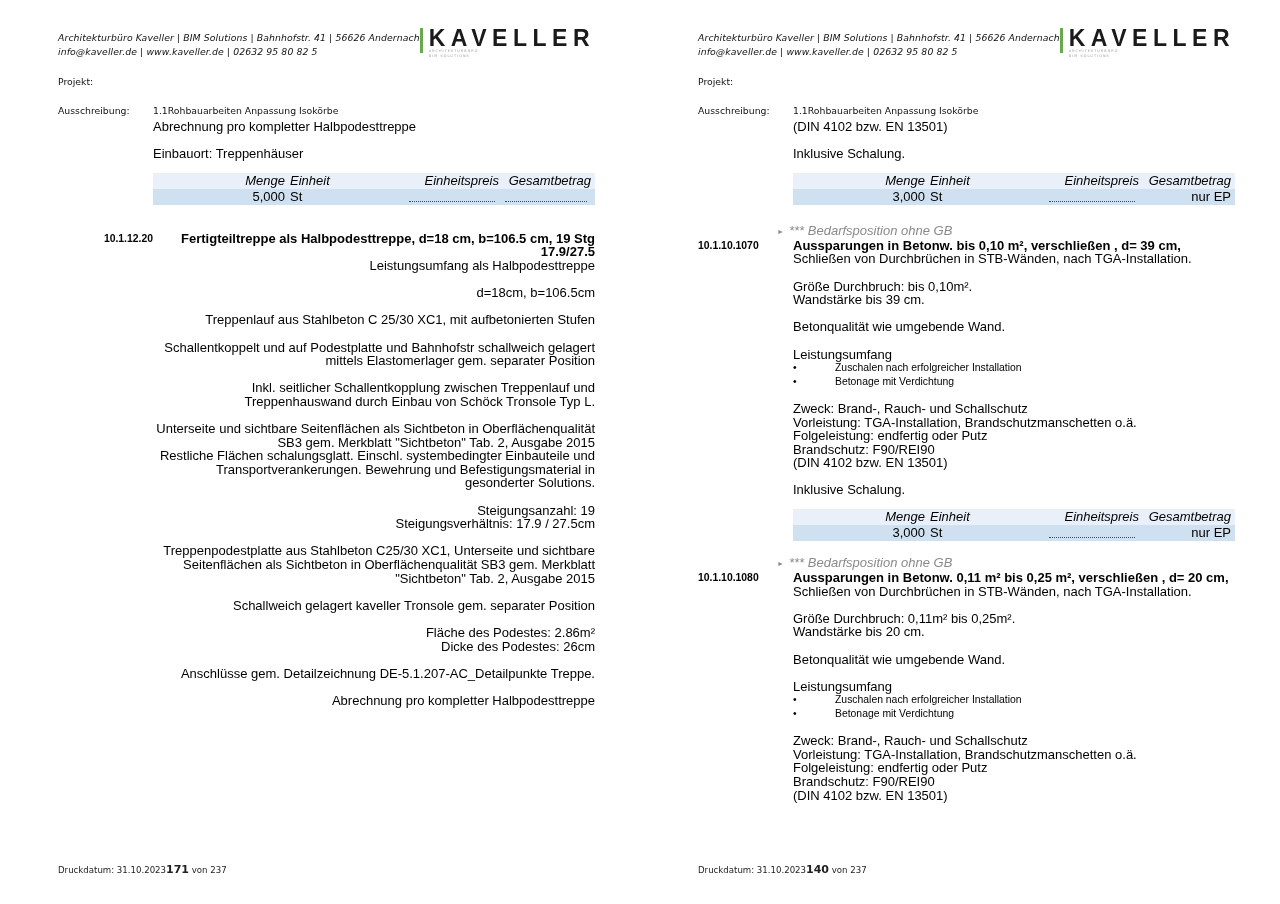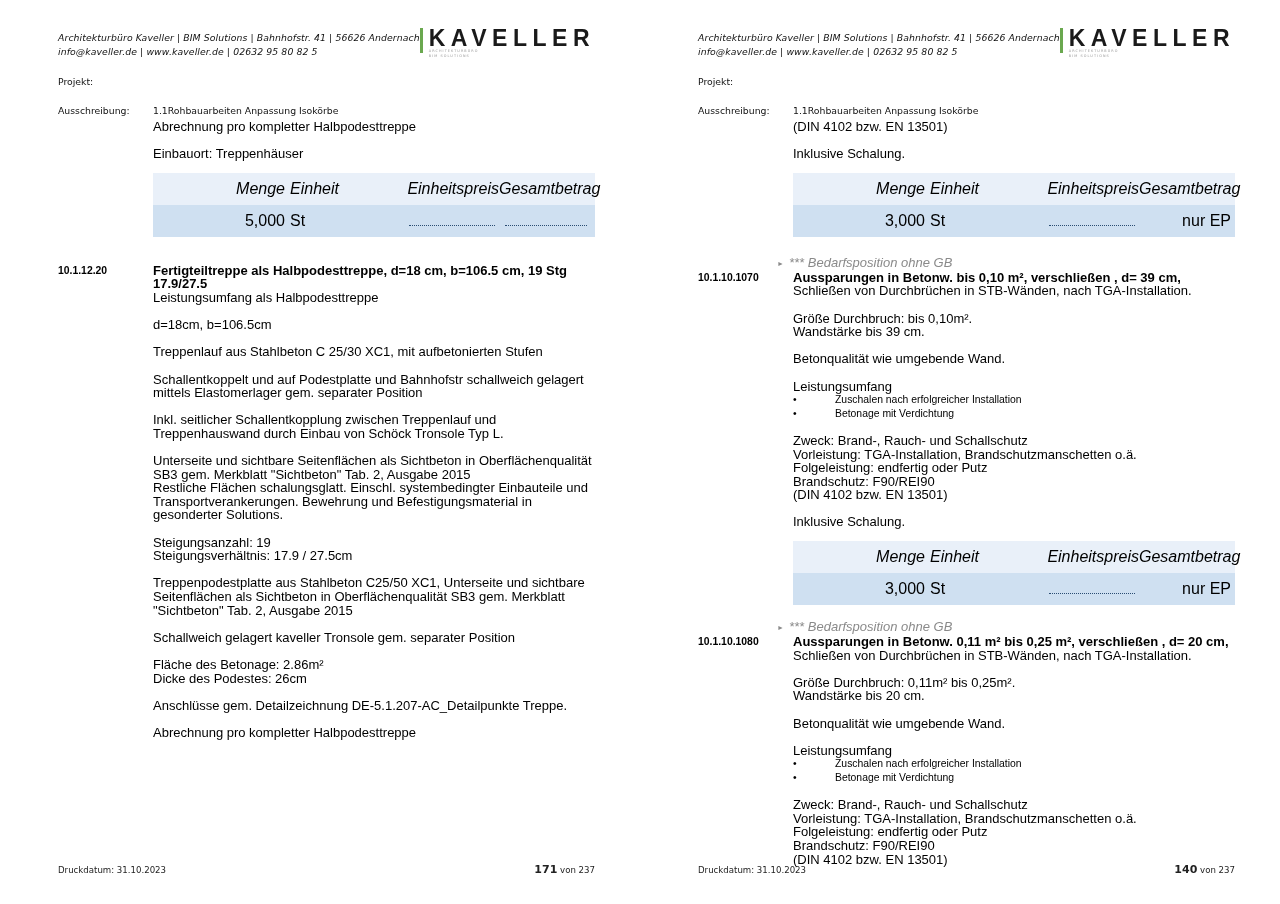--- a/index.html
+++ b/index.html
@@ -133,23 +133,23 @@
 
   
   .tbl {
     margin-top:12px;
     width:100%;
     border-collapse:collapse;
     table-layout:fixed;
   }
   .tbl th, .tbl td {
     padding:0;
-    font-size:16px;
+    font-size:13px;
     line-height:16px;
-    height:32px;
+    height:16px;
     vertical-align:middle;
   }
   .tbl thead tr { background:#e9f0f9; }
   .tbl tbody tr { background:#cfe0f1; }
   .tbl th {
     font-style:italic;
     font-weight:normal;
     text-align:right;
     color:#000;
   }
@@ -167,21 +167,21 @@
     height:12px;
     margin:0 4px 2px 6px;
   }
 
   
   .ftr {
     position:absolute;
     left:58px; right:45px;
     bottom:28px;
     display:flex;
-    justify-content:space-between;
+    justify-content:flex-start;
     align-items:baseline;
     font-family:"DejaVu Sans", sans-serif;
     font-size:8.6px;
     color:#222;
   }
   .ftr .pg b { font-weight:bold; font-size:11px; }
   .ftr .pg .von { font-size:8.6px; }
 </style>
 </head>
 <body>
@@ -243,42 +243,42 @@
                   </td>
                 <td class="c-gb">
                     <span class="dots"></span>
                   </td>
               </tr>
             </tbody>
           </table>
         </div>
       </div>
 
-      <div class="blk" style="margin-top:27px;">
+      <div class="blk" style="margin-top:27px;text-align:right;">
         <div class="col-num">10.1.12.20</div>
         <div class="col-txt">
           <p class="p bold">Fertigteiltreppe als Halbpodesttreppe, d=18 cm, b=106.5 cm, 19 Stg 17.9/27.5</p>
           <p class="p">Leistungsumfang als Halbpodesttreppe</p>
 
           <p class="p gap">d=18cm, b=106.5cm</p>
           <p class="p gap">Treppenlauf aus Stahlbeton C 25/30 XC1, mit aufbetonierten Stufen</p>
           <p class="p gap">Schallentkoppelt und auf Podestplatte und Bahnhofstr schallweich gelagert mittels Elastomerlager gem. separater Position</p>
           <p class="p gap">Inkl. seitlicher Schallentkopplung zwischen Treppenlauf und Treppenhauswand durch Einbau von Schöck Tronsole Typ L.</p>
 
           <p class="p gap">Unterseite und sichtbare Seitenflächen als Sichtbeton in Oberflächenqualität SB3 gem. Merkblatt "Sichtbeton" Tab. 2, Ausgabe 2015</p>
           <p class="p">Restliche Flächen schalungsglatt. Einschl. systembedingter Einbauteile und Transportverankerungen. Bewehrung und Befestigungsmaterial in gesonderter Solutions.</p>
 
           <p class="p gap">Steigungsanzahl: 19</p>
           <p class="p">Steigungsverhältnis: 17.9 / 27.5cm</p>
 
-          <p class="p gap">Treppenpodestplatte aus Stahlbeton C25/50 XC1, Unterseite und sichtbare Seitenflächen als Sichtbeton in Oberflächenqualität SB3 gem. Merkblatt "Sichtbeton" Tab. 2, Ausgabe 2015</p>
+          <p class="p gap">Treppenpodestplatte aus Stahlbeton C25/30 XC1, Unterseite und sichtbare Seitenflächen als Sichtbeton in Oberflächenqualität SB3 gem. Merkblatt "Sichtbeton" Tab. 2, Ausgabe 2015</p>
 
           <p class="p gap">Schallweich gelagert kaveller Tronsole gem. separater Position</p>
 
-          <p class="p gap">Fläche des Betonage: 2.86m²</p>
+          <p class="p gap">Fläche des Podestes: 2.86m²</p>
           <p class="p">Dicke des Podestes: 26cm</p>
 
           <p class="p gap">Anschlüsse gem. Detailzeichnung DE-5.1.207-AC_Detailpunkte Treppe.</p>
 
           <p class="p gap">Abrechnung pro kompletter Halbpodesttreppe</p>
         </div>
       </div>
 
     </div>
 

